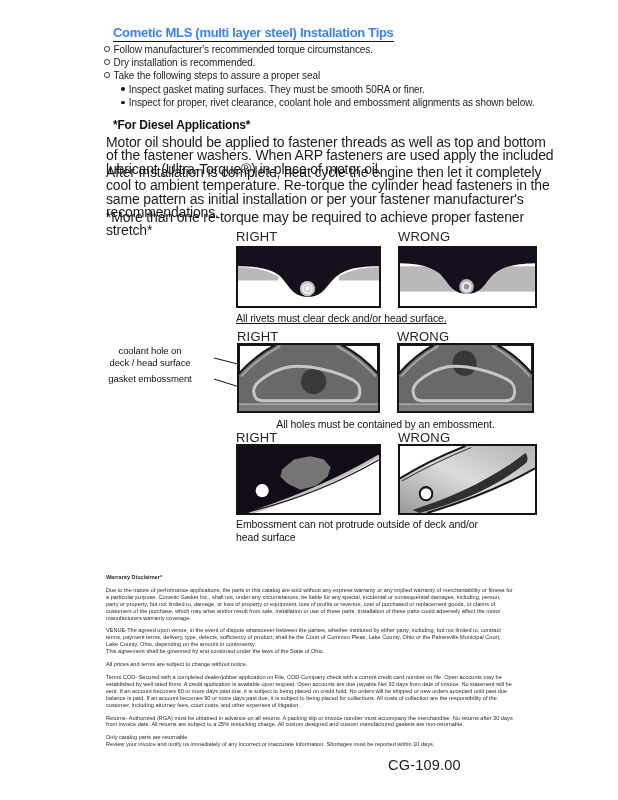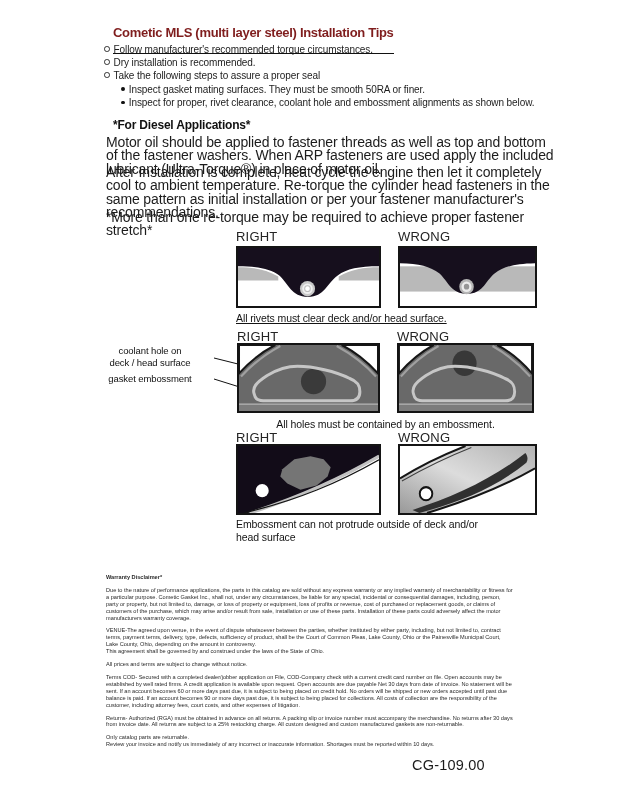--- a/index.html
+++ b/index.html
@@ -5,21 +5,21 @@
   html,body{margin:0;padding:0;background:#e8e8e8;}
   .page{
     position:relative; width:618px; height:800px; background:#ffffff;
     font-family:"Liberation Sans","DejaVu Sans",sans-serif; color:#1c1c1c;
     overflow:hidden; margin:0 auto;
   }
   .abs{position:absolute;}
   
   .doc-title{
     left:113px; top:25px; font-size:13px; font-weight:bold; letter-spacing:-0.3px;
-    border-bottom:1.6px solid #111; padding-bottom:13px; color:#7f1d1d;
+    border-bottom:1.6px solid #111; padding-bottom:1px; color:#3b82f6;
   }
   
   .tips-list{left:104px; top:43px; width:470px; font-size:10px; line-height:13.2px; letter-spacing:-0.1px;}
   .brow{white-space:nowrap;}
   .obullet{
     display:inline-block; width:3.6px; height:3.6px; border:1px solid #333;
     border-radius:50%; margin-right:4px; vertical-align:1.5px;
   }
   .sub{padding-left:17px;}
   .dbullet{
@@ -37,21 +37,21 @@
   .panel{border:2.5px solid #141414; box-sizing:border-box; background:#fff;}
   .panel svg{display:block; width:100%; height:100%;}
   
   .callouts{left:88px; width:124px; text-align:center; font-size:9.5px; line-height:11.5px; color:#111; letter-spacing:-0.1px;}
   
   .disclaimer{left:106px; top:574px; width:408px; font-size:5.6px; line-height:6.9px; color:#2a2a2a; letter-spacing:0;}
   .disclaimer .dh{font-weight:bold; margin:0 0 6px 0;}
   .disclaimer p{margin:0 0 6px 0;}
   .disclaimer p.tight{margin-bottom:0;}
   
-  .pagenum{left:388px; top:757px; font-size:14.5px; color:#1b1b1b; letter-spacing:0.2px;margin-left:24px;}
+  .pagenum{left:388px; top:757px; font-size:14.5px; color:#1b1b1b; letter-spacing:0.2px;}
 </style>
 </head>
 <body>
 
 <div class="page">
 
   <div class="abs doc-title">Cometic MLS (multi layer steel) Installation Tips</div>
 
   <div class="abs tips-list">
     <div class="brow"><span class="obullet"></span><span>Follow manufacturer's recommended torque circumstances.</span></div>

